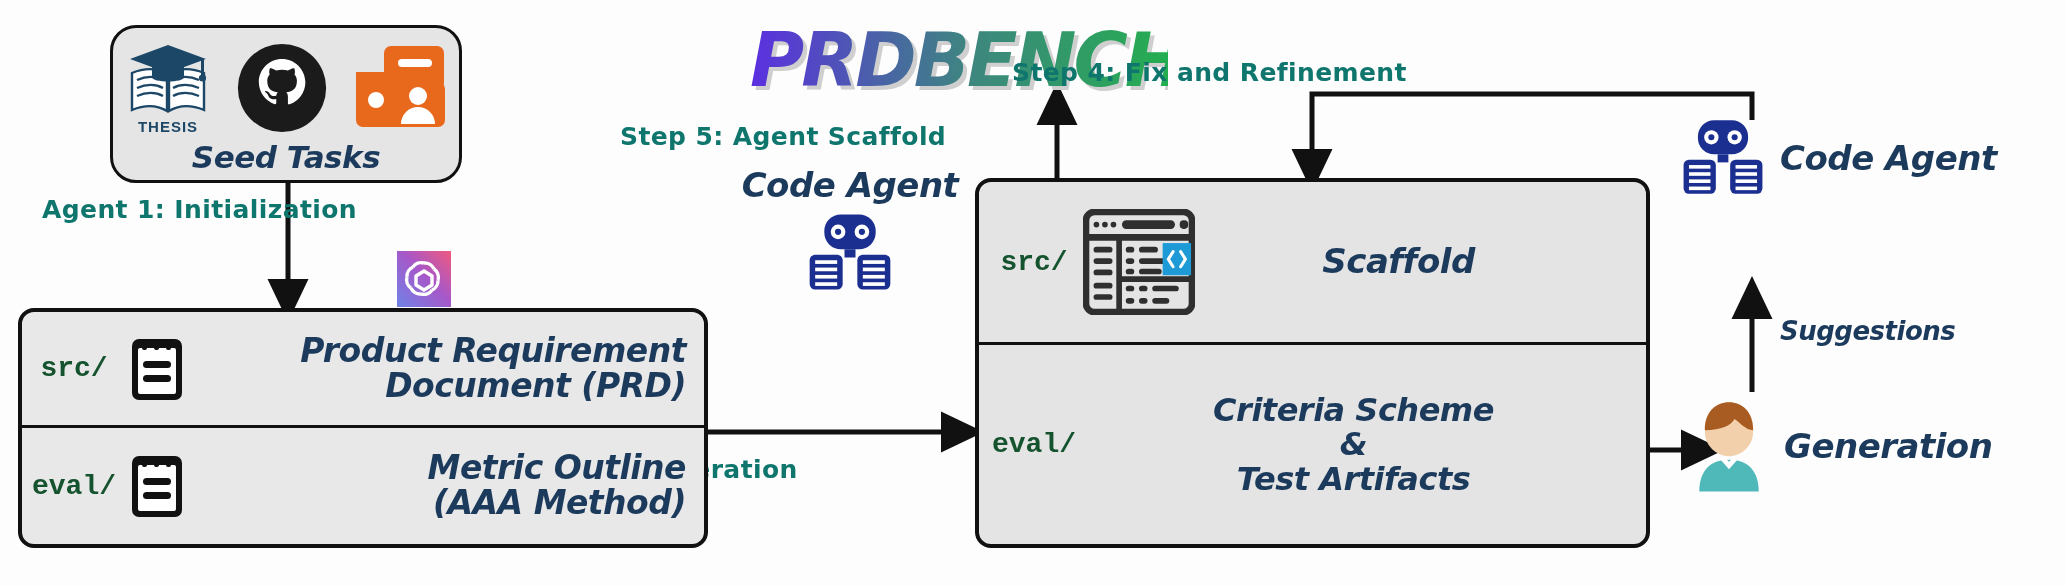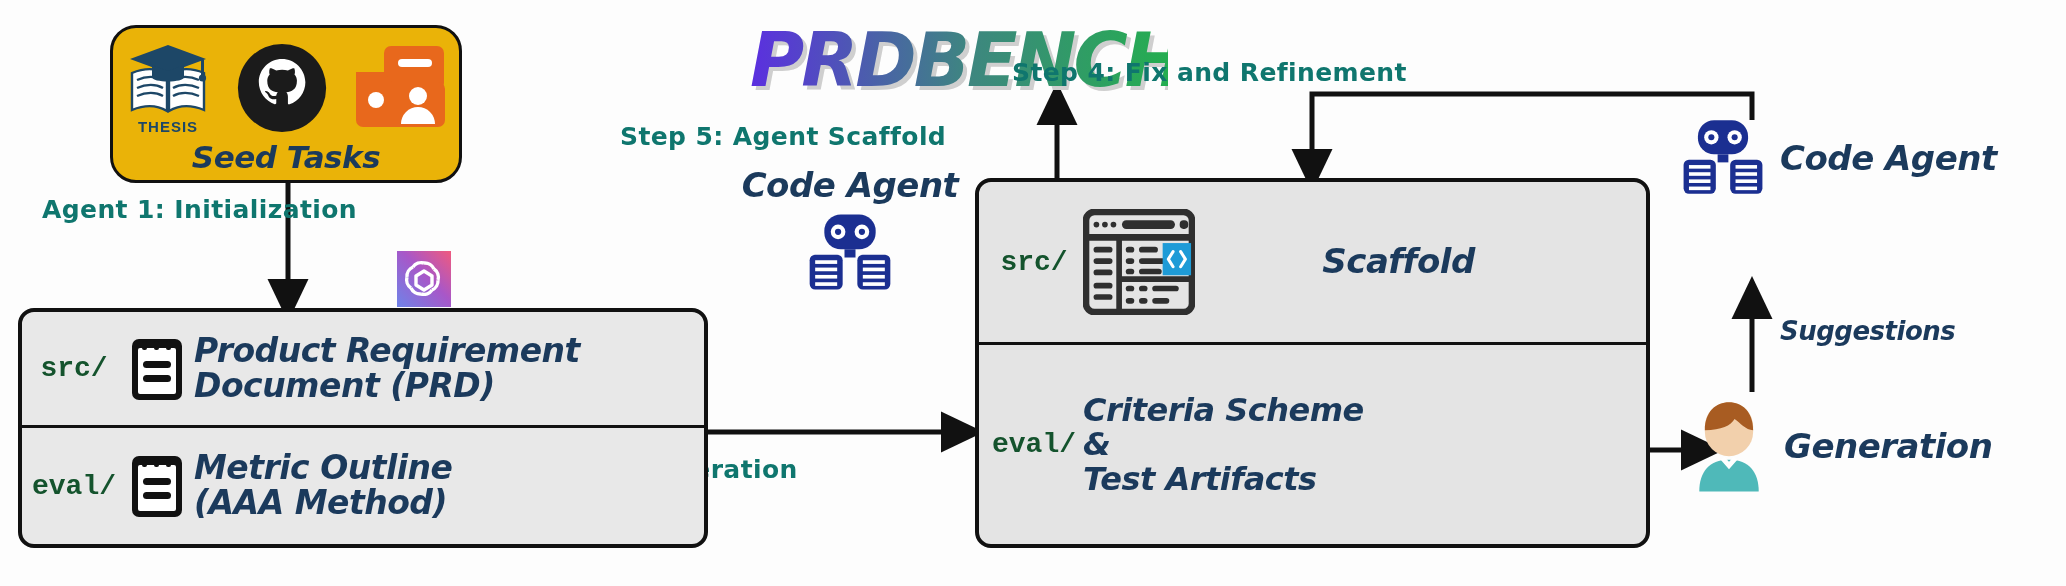--- a/index.html
+++ b/index.html
@@ -25,21 +25,21 @@
   
   .dir-tag{
     color:#14532d;font-weight:bold;
     font-family:Liberation Mono, monospace;
     font-size:28px;white-space:nowrap;padding-left:6px;
   }
 
   
   #seed-card{
     left:110px;top:25px;width:352px;height:158px;
-    background:#eab308;border:3.5px solid #111;border-radius:26px;
+    background:#e5e5e5;border:3.5px solid #111;border-radius:26px;
     box-sizing:border-box;
   }
   #seed-icons{
     position:absolute;left:0;top:12px;width:100%;height:96px;
     display:flex;align-items:center;justify-content:center;gap:26px;
   }
   #seed-title{
     position:absolute;left:0;bottom:6px;width:100%;text-align:center;
     font-size:31px;
   }
@@ -65,34 +65,34 @@
   
   #prd-box{
     left:18px;top:308px;width:690px;height:240px;
     border:4px solid #111;border-radius:16px;background:#e8e8e8;
     box-sizing:border-box;overflow:hidden;
   }
   .prd-row{display:flex;align-items:center;height:50%;box-sizing:border-box;}
   #prd-row-1{border-bottom:3px solid #111;}
   .prd-row .dir-tag{width:92px;text-align:center;flex:none;}
   .prd-row .doc-ico{width:74px;flex:none;display:flex;align-items:center;justify-content:center;}
-  .prd-row .rtxt{flex:1;text-align:left;padding-right:18px;font-size:33px;}
+  .prd-row .rtxt{flex:1;text-align:right;padding-right:18px;font-size:33px;}
 
   
   #scaffold-box{
     left:975px;top:178px;width:675px;height:370px;
     border:4px solid #111;border-radius:16px;background:#e4e4e4;
     box-sizing:border-box;overflow:hidden;
   }
   #sc-row-1{display:flex;align-items:center;height:163px;border-bottom:3px solid #111;box-sizing:border-box;}
   #sc-row-2{display:flex;align-items:center;height:199px;box-sizing:border-box;}
   #sc-row-1 .dir-tag,#sc-row-2 .dir-tag{width:98px;text-align:center;flex:none;}
   #sc-row-1 .ico,#sc-row-2 .ico{flex:none;display:flex;align-items:center;justify-content:center;}
   #sc-row-1 .rtxt{flex:1;text-align:center;font-size:34px;padding-right:44px;}
-  #sc-row-2 .rtxt{flex:1;text-align:left;font-size:32px;line-height:1.08;padding-right:22px;}
+  #sc-row-2 .rtxt{flex:1;text-align:center;font-size:32px;line-height:1.08;padding-right:22px;}
 
   
   #code-agent-mid{left:700px;top:168px;width:300px;text-align:center;}
   #code-agent-mid .navy-label{font-size:34px;}
   #code-agent-mid .bot{margin-top:8px;}
 
   
   #code-agent-right{left:1680px;top:118px;display:flex;align-items:center;gap:14px;}
   #code-agent-right .navy-label{font-size:34px;}
 

